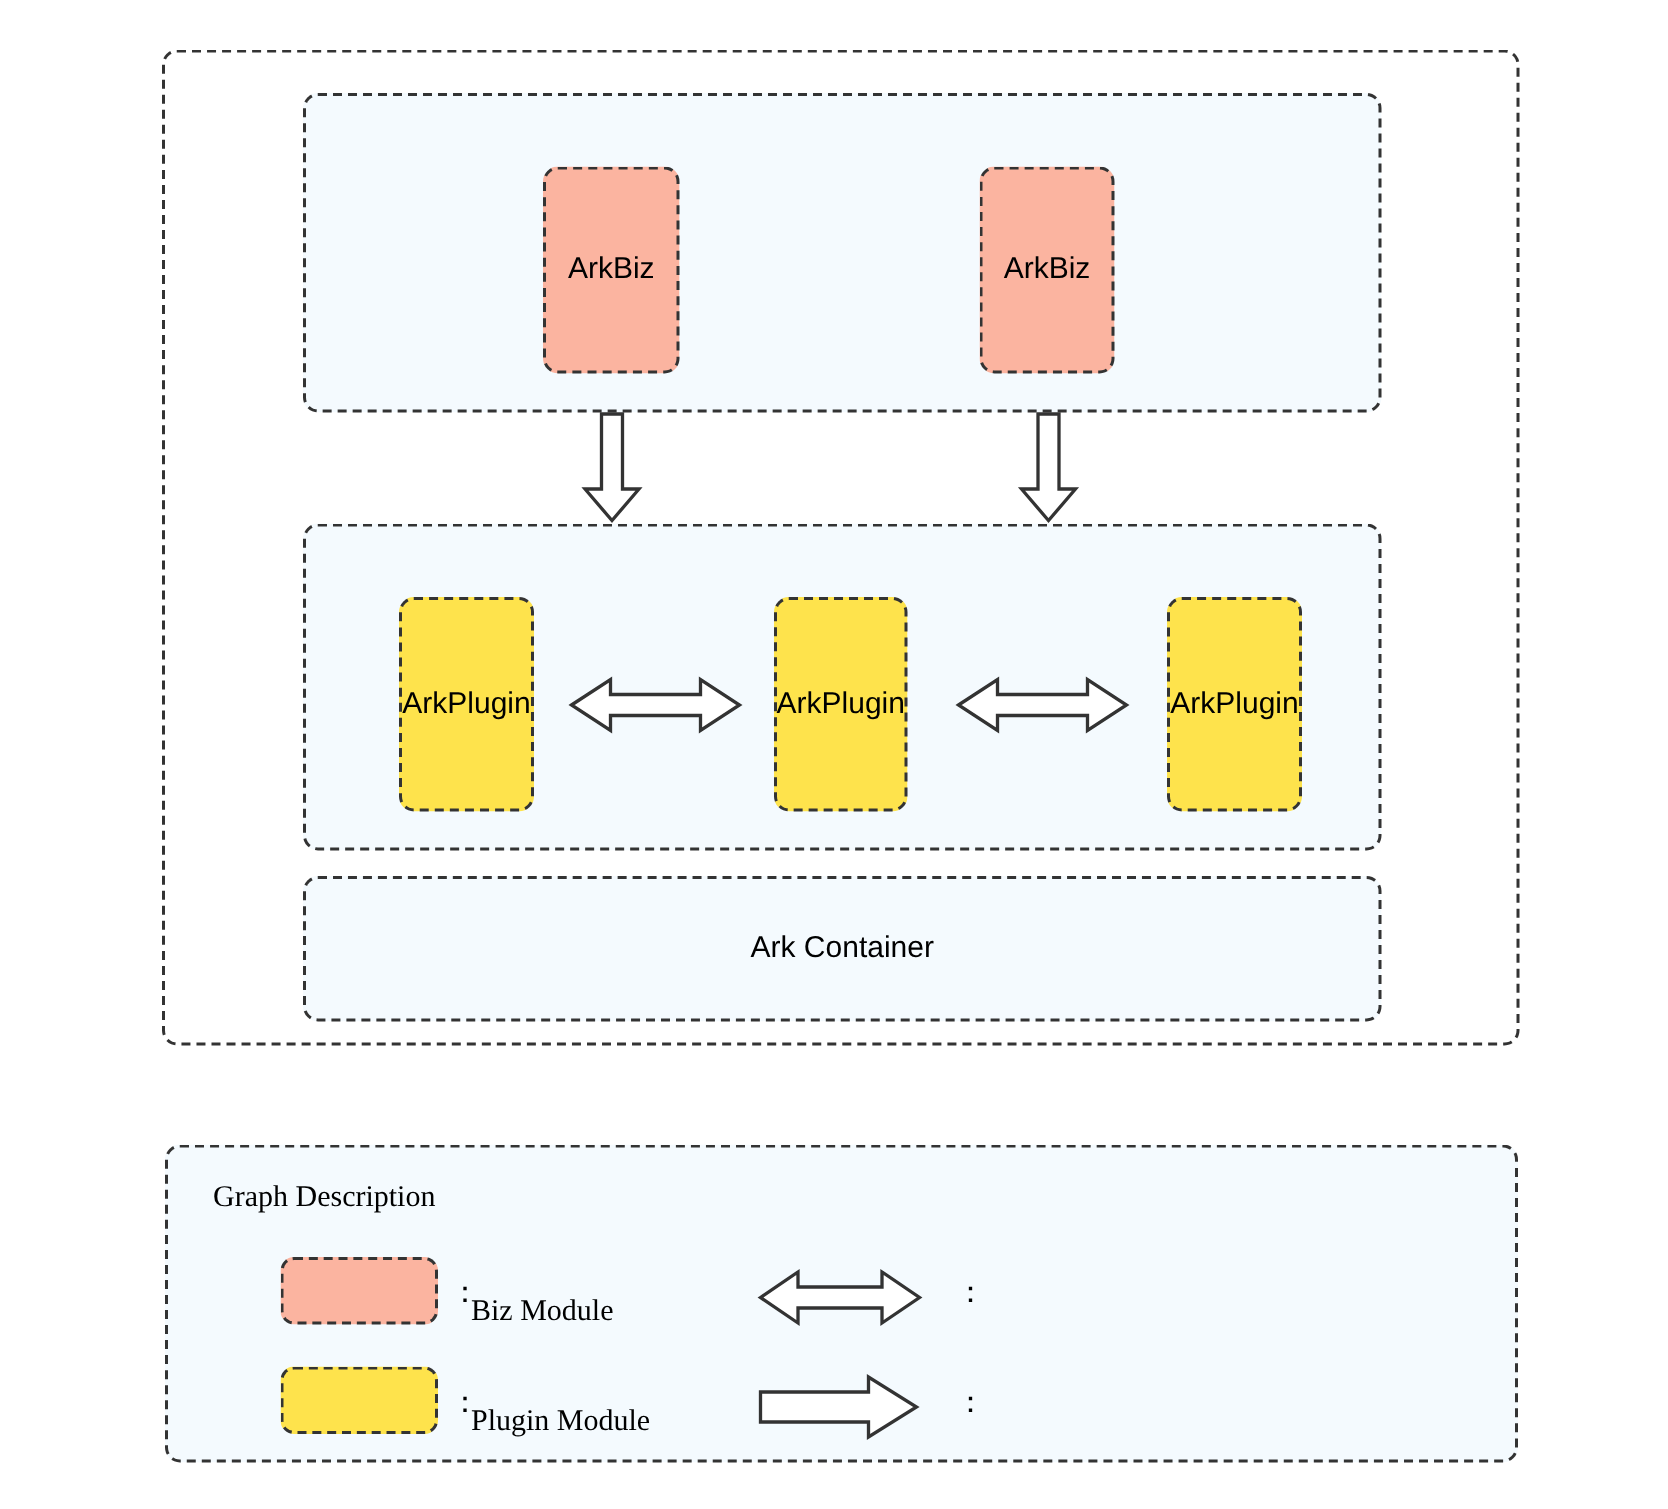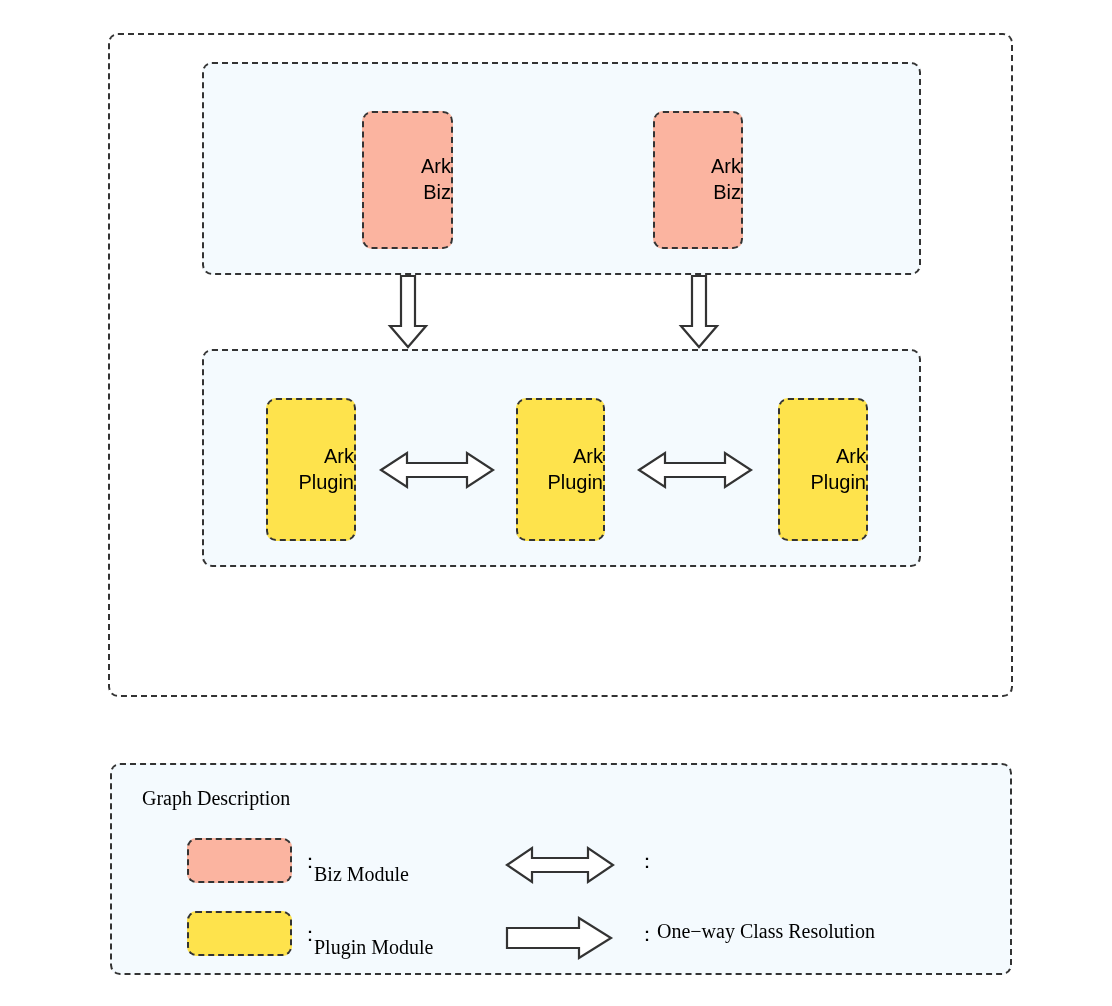--- a/index.html
+++ b/index.html
@@ -55,22 +55,22 @@
     color: #000000;
   }
 
   
   .module {
     position: absolute;
     border: 2px dashed #333333;
     border-radius: 10px;
     box-sizing: border-box;
     display: flex;
-    flex-direction: column;
-    align-items: flex-end;
+    flex-direction: row;
+    align-items: center;
     justify-content: center;
     font-size: 20px;
     line-height: 1.28;
     color: #000000;
     text-align: center;
   }
   .module.biz    { background: #FBB4A0; }
   .module.plugin { background: #FEE34C; }
 
   .biz-1    { left: 362px; top: 111px; width: 91px;  height: 138px; }
@@ -206,20 +206,23 @@
     <svg width="112" height="46" viewBox="0 0 112 46">
       <path d="M0 23 L26 6 L26 16 L86 16 L86 6 L112 23 L86 40 L86 30 L26 30 L26 40 Z" fill="#FFFFFF" stroke="#333333" stroke-width="2.2" stroke-linejoin="miter"></path>
     </svg>
   </div>
 
   <div class="module plugin plugin-3">
     <span class="ln">Ark</span>
     <span class="ln">Plugin</span>
   </div>
 
+  <div class="panel panel-container">
+    <div class="panel-container-label">Ark Container</div>
+  </div>
 
   <div class="legend-frame">
 
     <div class="legend-title">Graph Description</div>
 
     <div class="legend-row r1">
       <div class="swatch biz"></div>
       <div class="colon c-left">：</div>
       <div class="legend-label">Biz Module</div>
 
@@ -237,18 +240,17 @@
       <div class="colon c-left">：</div>
       <div class="legend-label">Plugin Module</div>
 
       <div class="legend-arrow">
         <svg width="106" height="44" viewBox="0 0 106 44">
           <path d="M0 12 L72 12 L72 2 L104 22 L72 42 L72 32 L0 32 Z" fill="#FFFFFF" stroke="#333333" stroke-width="2.2" stroke-linejoin="miter"></path>
         </svg>
       </div>
 
       <div class="colon c-right">：</div>
-      <div class="legend-desc">One−way Class Resolution</div>
     </div>
 
   </div>
 
 </div>
 
 </body></html>

